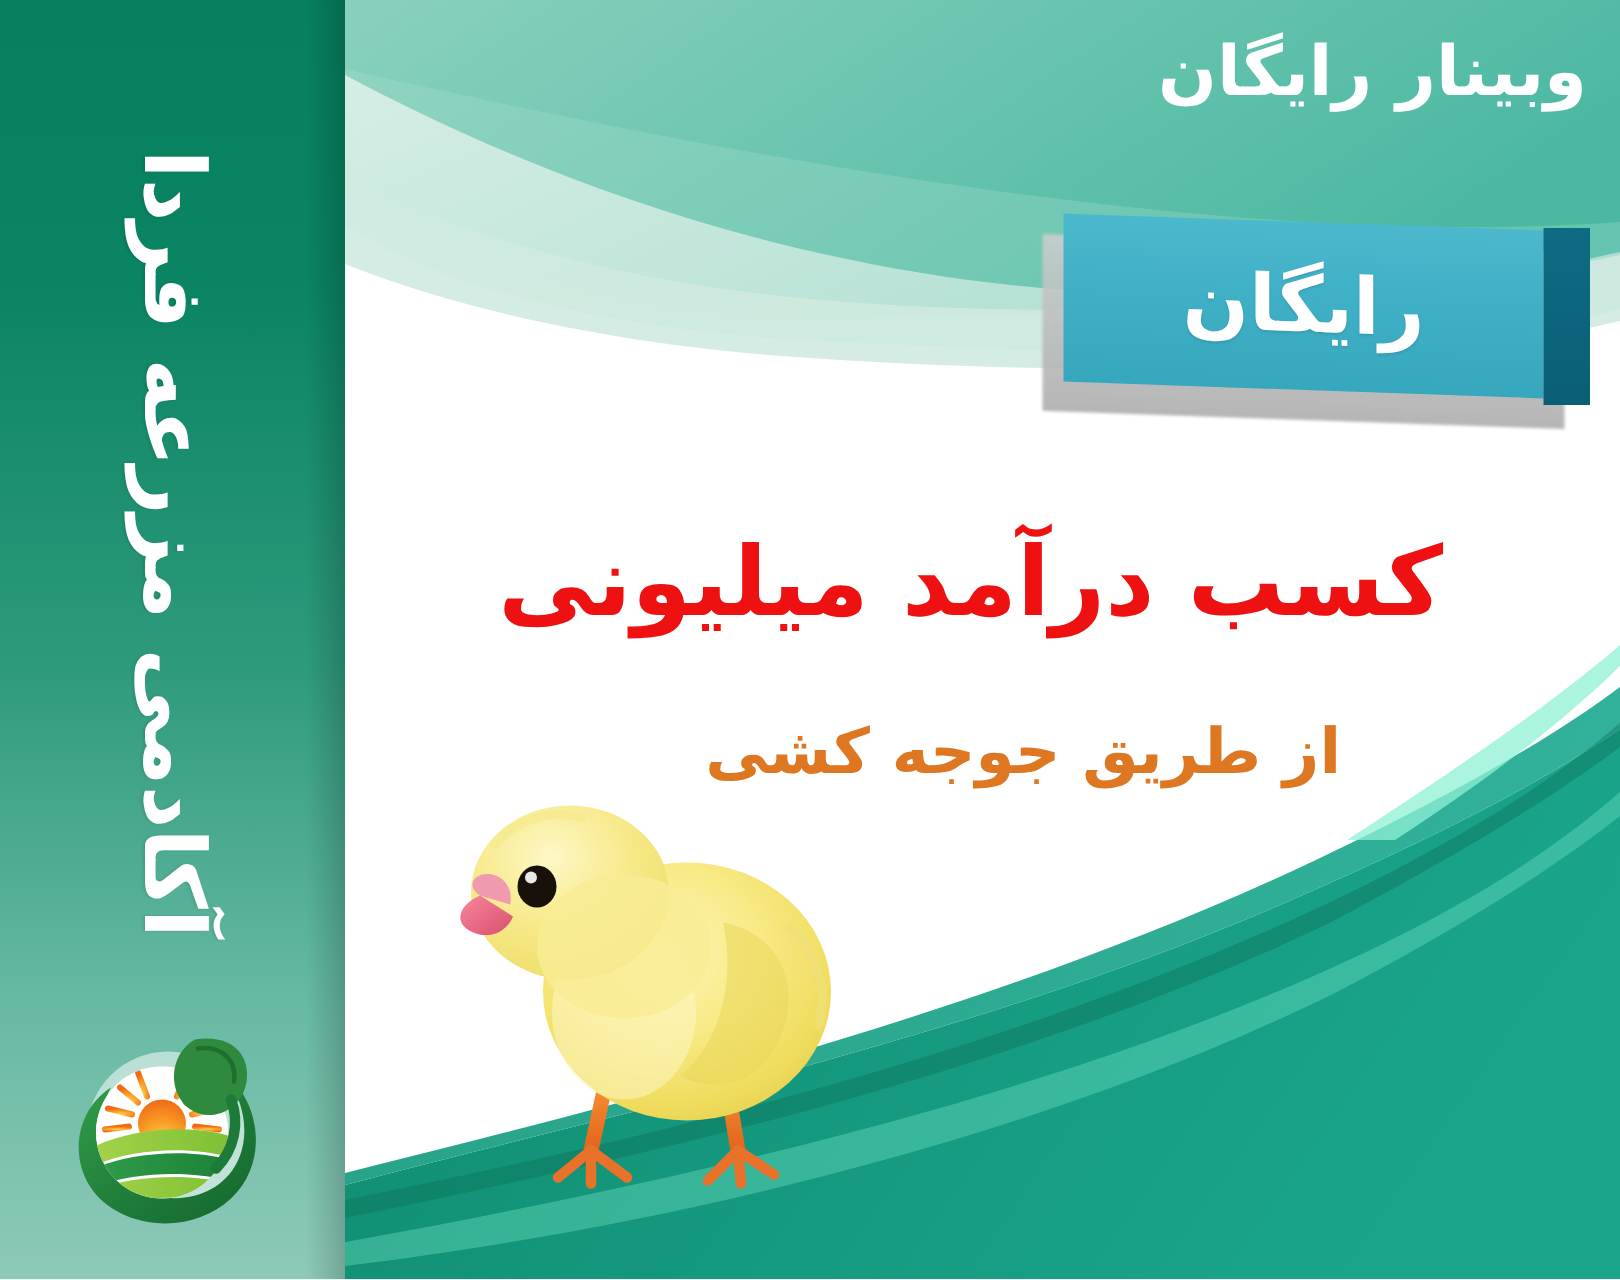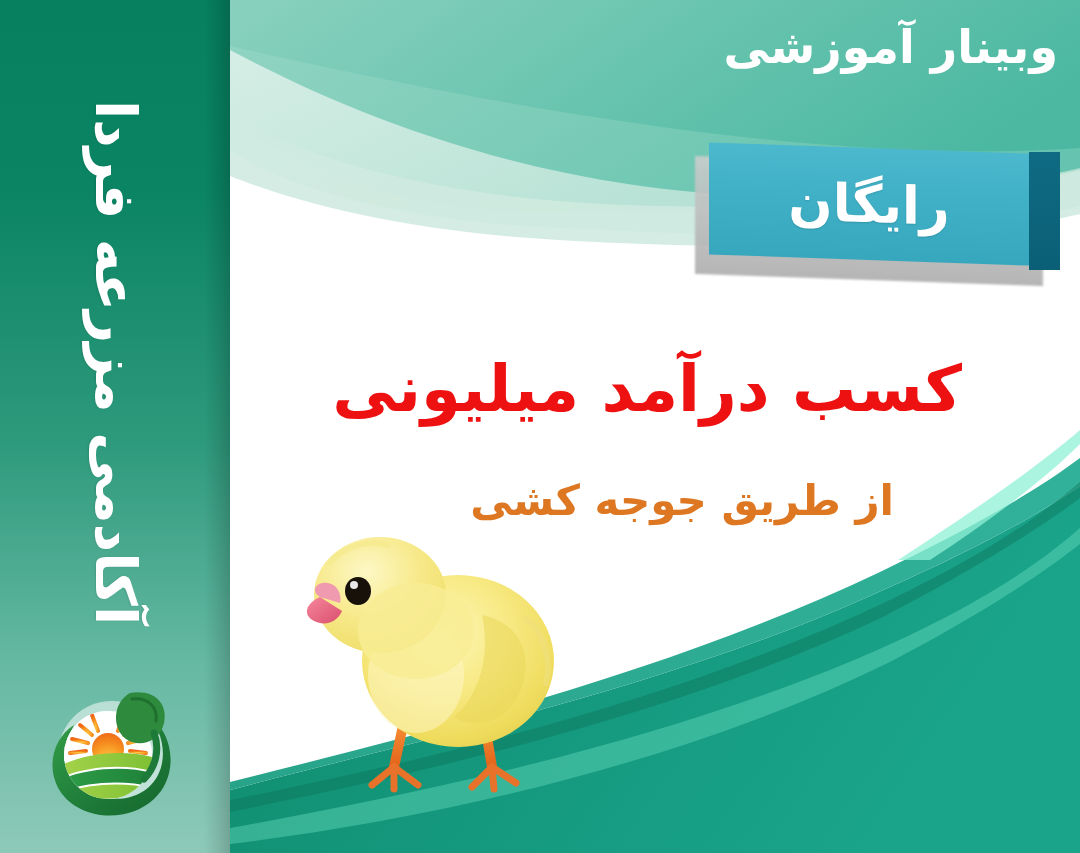--- a/index.html
+++ b/index.html
@@ -207,21 +207,21 @@
 
       <path d="M0,800 C200,760 450,700 660,600 C760,552 815,512 850,482
                L850,498 C810,528 750,566 655,616 C445,716 195,772 0,812 Z" fill="#0a6e54" opacity="0.38"></path>
 
       <path d="M0,828 C200,792 460,736 665,642 C765,596 818,556 850,528
                L850,544 C812,574 752,614 660,662 C452,764 198,820 0,844 Z" fill="#6fe0c4" opacity="0.40"></path>
 
       <path d="M850,430 C806,468 742,512 668,560 L700,560 C768,516 820,474 850,444 Z" fill="#8ff0d6" opacity="0.75"></path>
     </svg>
 
-    <div id="header-title">وبینار آموزشی</div>
+    <div id="header-title">وبینار رایگان</div>
 
     <div id="ribbon">
       <div id="ribbon-shadow"></div>
       <div id="ribbon-body"></div>
       <div id="ribbon-fold"></div>
       <div id="ribbon-label">رایگان</div>
     </div>
 
     <div id="headline">کسب درآمد میلیونی</div>
     <div id="subheadline">از طریق جوجه کشی</div>

